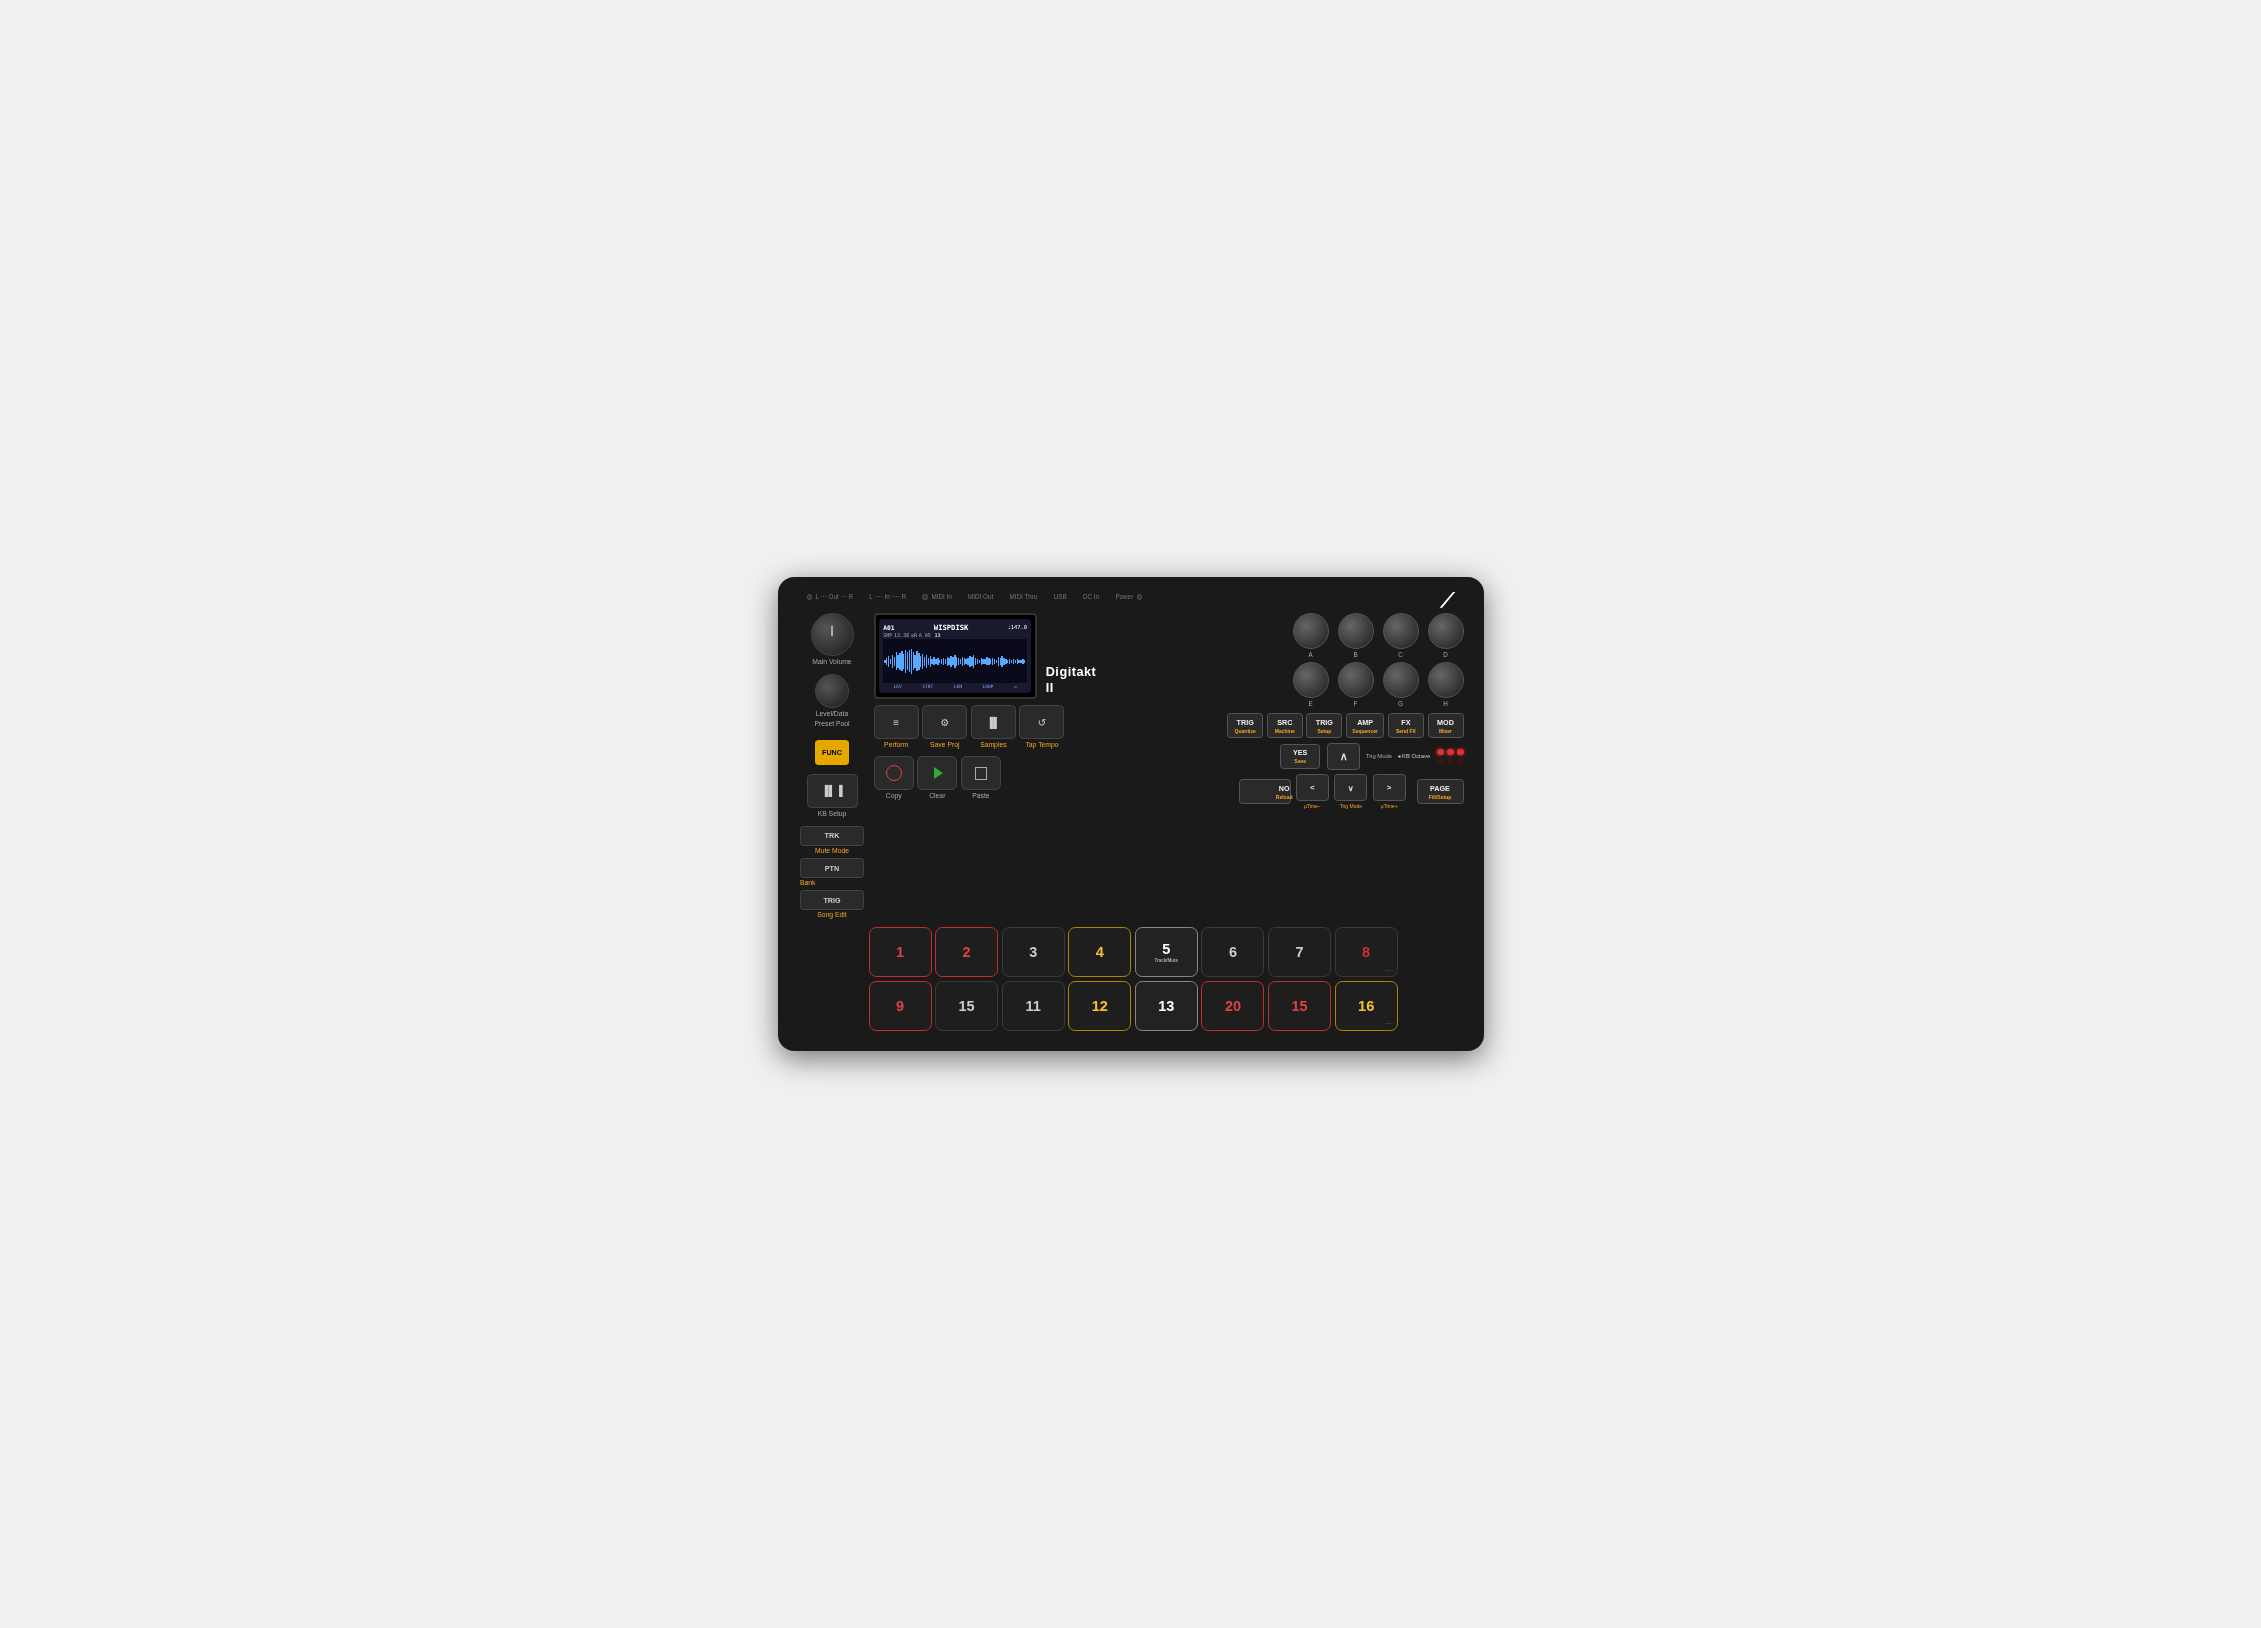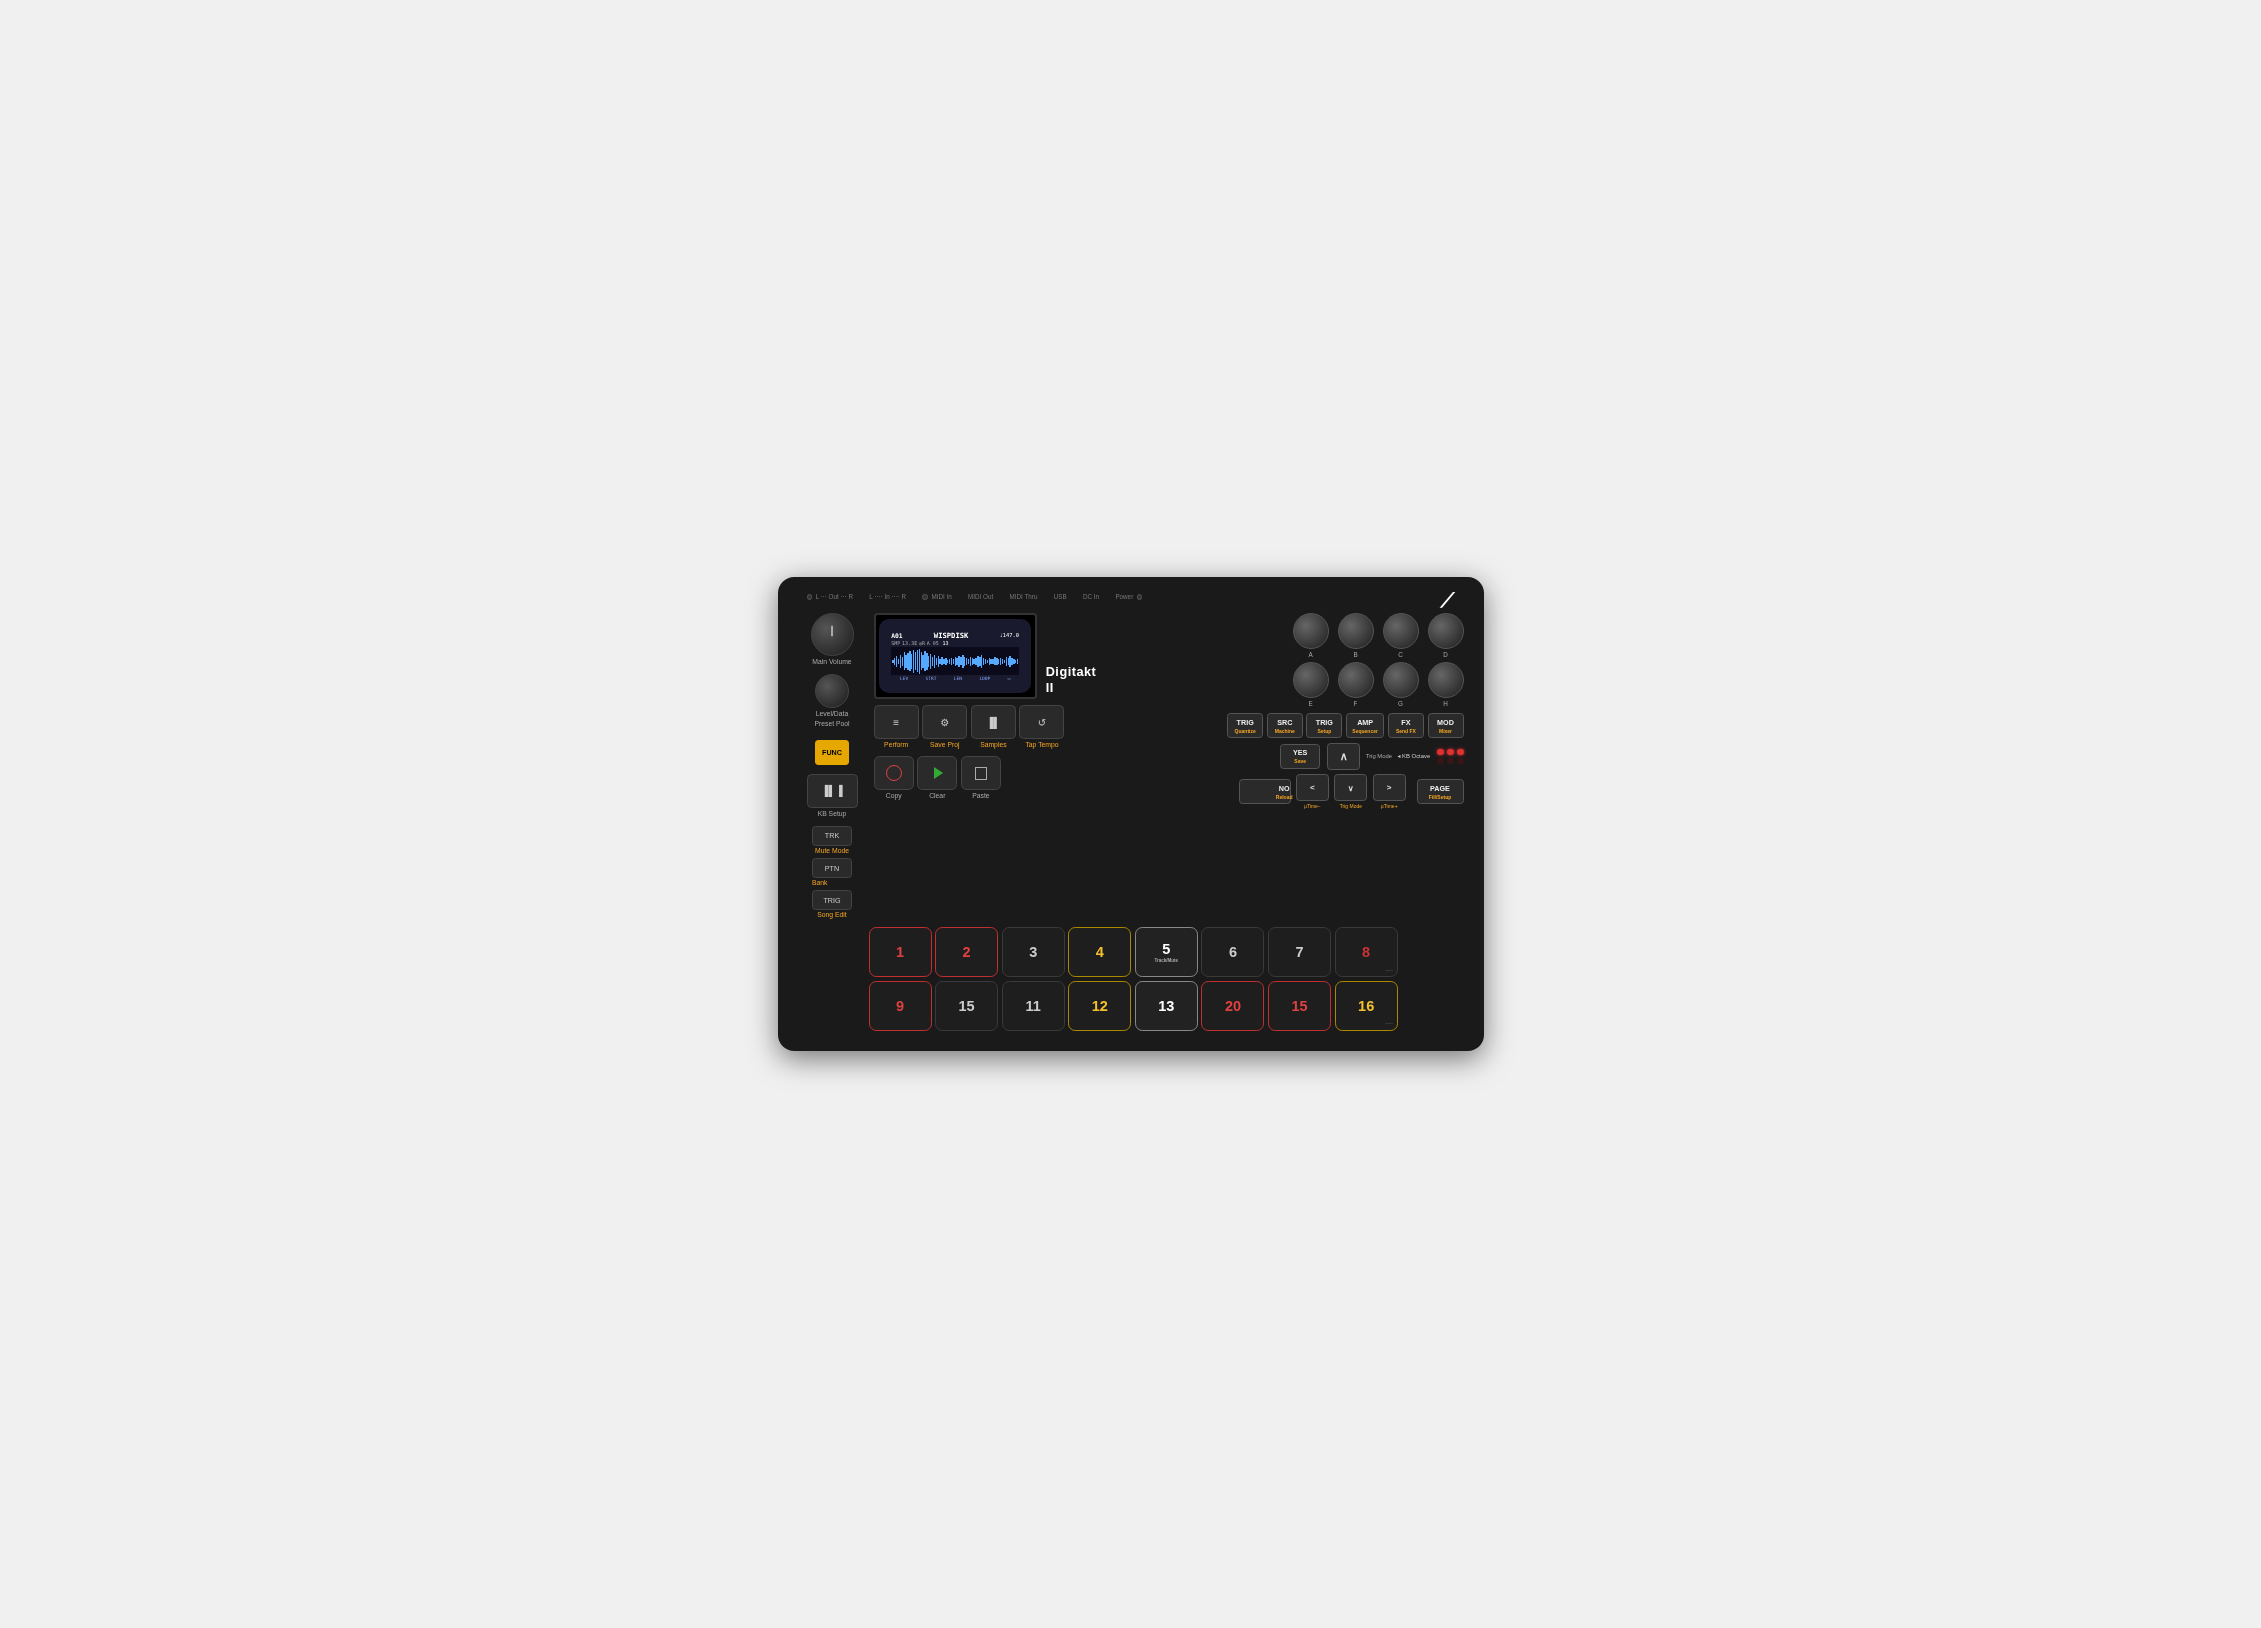--- a/index.html
+++ b/index.html
@@ -86,24 +86,24 @@
       border: 2.7px solid #333;
       border-radius: 3.6px;
       padding: 3.6px;
       overflow: hidden;
       flex-shrink: 0;
     }
     .screen-inner {
       background: #1a1a2e;
       width: 100%;
       height: 100%;
-      border-radius: 10px;
+      border-radius: 4px;
       display: flex;
       flex-direction: column;
-      padding: 12px;
+      padding: 4px;
     }
     .screen-top-row {
       display: flex;
       justify-content: space-between;
       align-items: center;
       margin-bottom: 0.9px;
     }
     .screen-track {
       color: #fff;
       font-size: 6.3px;
@@ -270,23 +270,23 @@
     .kb-setup-icon {
       color: #ccc;
       font-size: 10px;
     }
     .btn-mode {
       background: #2a2a2a;
       border: 0.9px solid #444;
       border-radius: 3.6px;
       color: #ccc;
       font-size: 7.2px;
-      font-weight: normal;
-      cursor: pointer;
-      width: 40px; height: 20px;
+      font-weight: bold;
+      cursor: pointer;
+      width: 64px; height: 20px;
       display: flex; align-items: center; justify-content: center;
     }
     .btn-icon-top {
       width: 45px; height: 34px;
       background: #2a2a2a;
       border: 0.9px solid #444;
       border-radius: 4.5px;
       cursor: pointer;
       display: flex;
       flex-direction: column;

